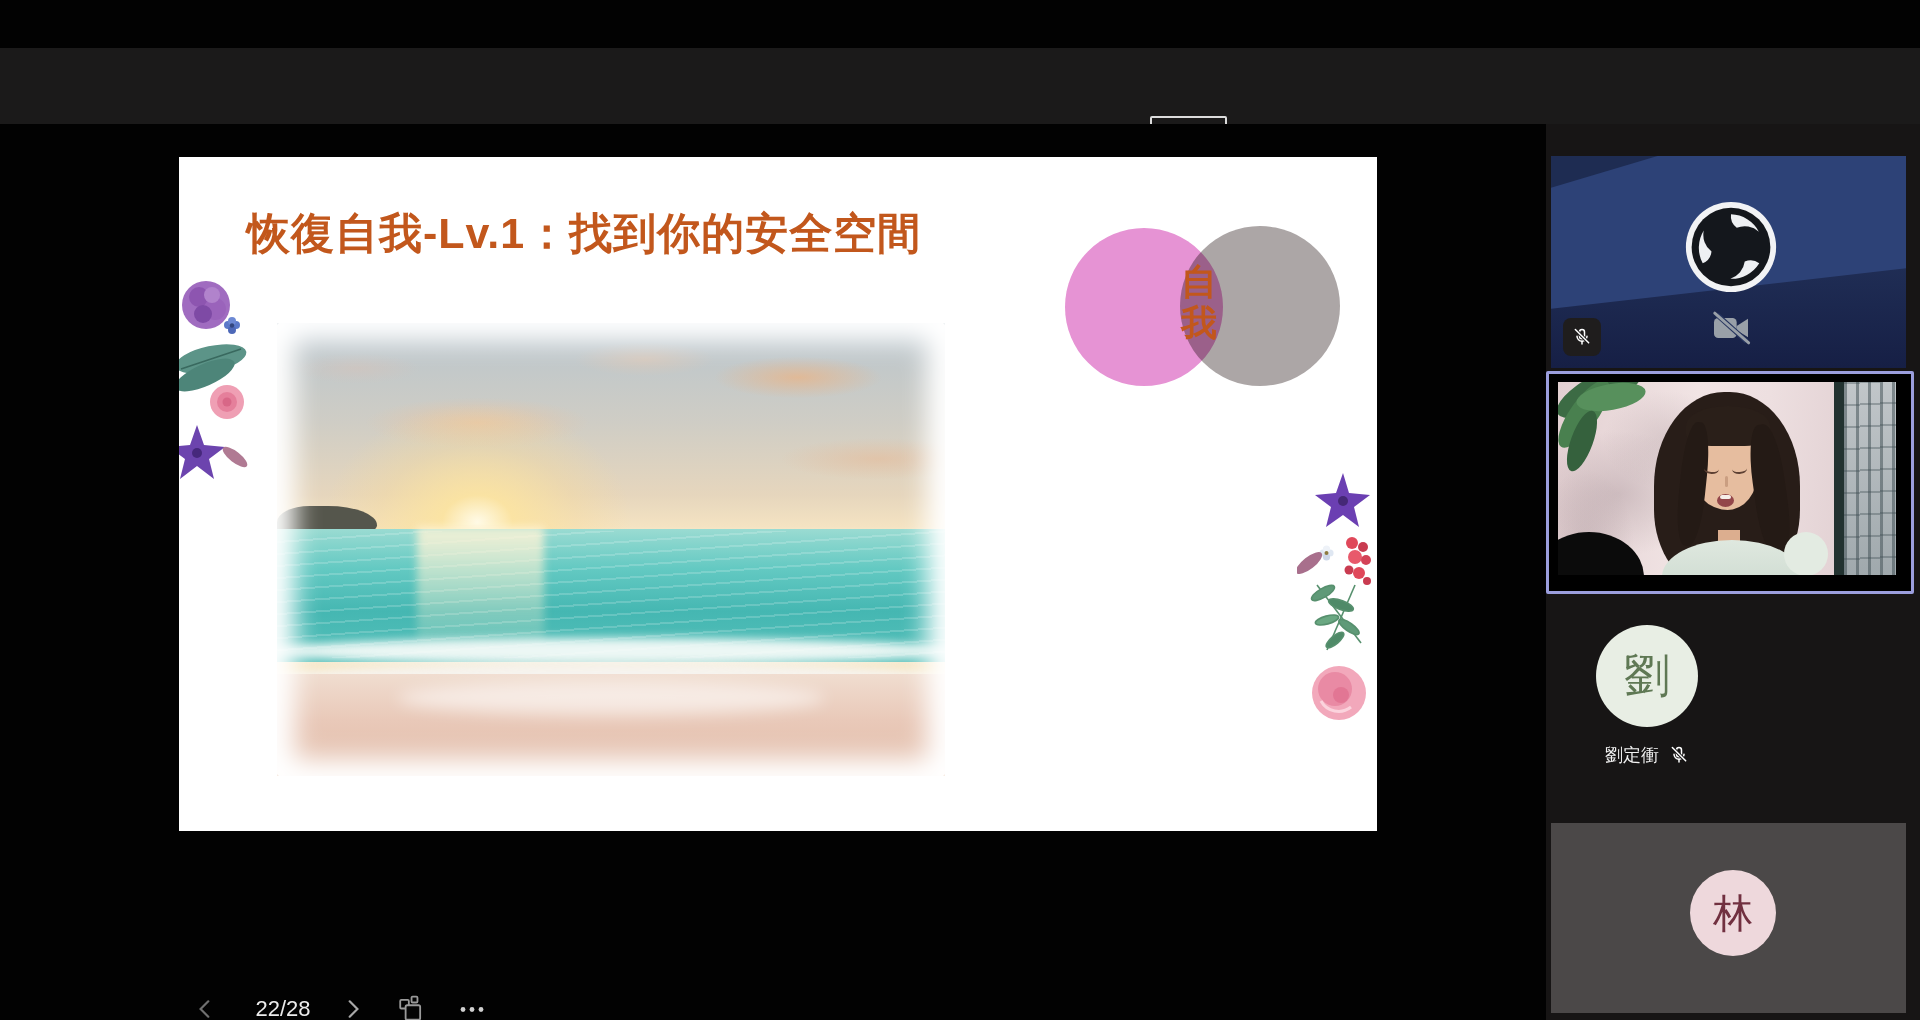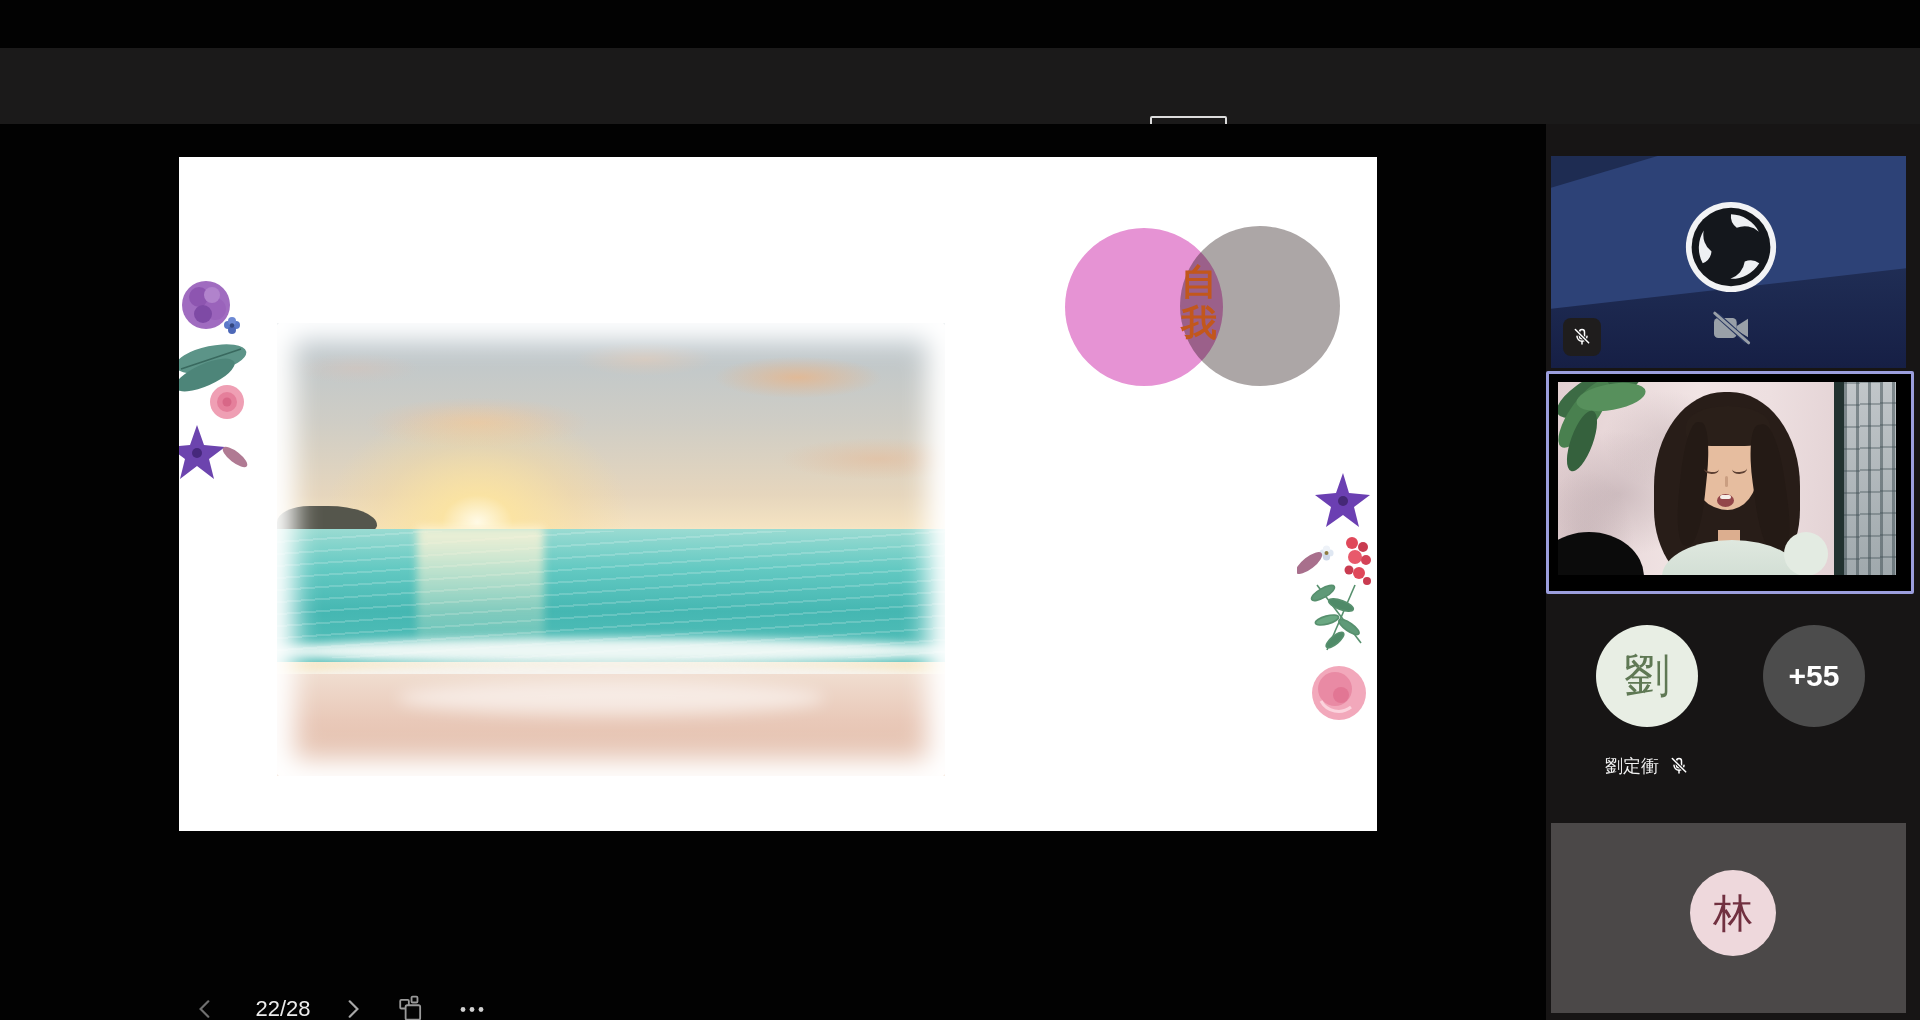--- a/index.html
+++ b/index.html
@@ -136,21 +136,21 @@
   #neck{position:absolute;left:160px;top:148px;width:22px;height:22px;background:#dcae8f;}
   #body-top{position:absolute;left:104px;top:158px;width:140px;height:46px;
       background:linear-gradient(180deg,#dfe8df,#cfdcd2);border-radius:50% 50% 0 0 / 80% 80% 0 0;}
   #shoulder-r{position:absolute;left:226px;top:150px;width:44px;height:44px;background:#e3ebe2;border-radius:50%;}
   #dark-corner{position:absolute;left:-24px;top:150px;width:110px;height:90px;background:#0b0b0b;border-radius:50% 50% 0 0;}
 
   .avatar{border-radius:50%;display:flex;align-items:center;justify-content:center;}
   #avatar-liu{left:50px;top:501px;width:102px;height:102px;background:#e8eee4;color:#5f7854;font-size:46px;}
   #avatar-more{left:217px;top:501px;width:102px;height:102px;background:#4c4c4c;color:#fff;font-size:30px;font-weight:700;}
   #liu-label{left:21px;top:618px;width:160px;height:26px;display:flex;align-items:center;justify-content:center;gap:10px;
-      color:#f2f2f2;font-size:18px;margin-top:11px;--gap:#171515;}
+      color:#f2f2f2;font-size:18px;--gap:#171515;}
   #tile-lin{left:5px;top:699px;width:355px;height:190px;background:#4b4848;}
   #avatar-lin{left:139px;top:47px;width:86px;height:86px;background:#eed8dc;color:#713040;font-size:40px;}
 </style>
 </head>
 <body>
 
 <svg width="0" height="0" style="position:absolute">
   <defs>
     <symbol id="ic-mic-off" viewBox="0 0 24 24" fill="none" stroke="currentColor" stroke-width="1.8" stroke-linecap="round">
       <rect x="9" y="3" width="6" height="11" rx="3"></rect>
@@ -257,20 +257,21 @@
       <div id="leave-chevron">
         <svg width="20" height="20" viewBox="0 0 22 22" fill="none" stroke="#fff" stroke-width="2.2" stroke-linecap="round">
           <polyline points="5,8 11,14 17,8"></polyline>
         </svg>
       </div>
     </div>
   </div>
 
   <div id="stage" class="abs">
     <div id="slide" class="abs">
+      <div id="slide-title" class="abs">恢復自我-Lv.1：找到你的安全空間</div>
 
       <div id="beach" class="abs">
         <div id="beach-sky" class="beach-layer"></div>
         <div id="beach-clouds" class="beach-layer"></div>
         <div id="beach-sun" class="beach-layer"></div>
         <div id="beach-land"></div>
         <div id="beach-sea"></div>
         <div id="beach-sea-streaks"></div>
         <div id="beach-reflection"></div>
         <div id="beach-foam1"></div>
@@ -434,23 +435,20 @@
         <div id="neck"></div>
         <div id="body-top"></div>
         <div id="shoulder-r"></div>
         <div id="dark-corner"></div>
       </div>
     </div>
 
     <div id="avatar-liu" class="abs avatar">
       <span>劉</span>
     </div>
-    <div id="avatar-more" class="abs avatar">
-      <span>+55</span>
-    </div>
     <div id="liu-label" class="abs">
       <span>劉定衝</span>
       <svg width="20" height="20" viewBox="0 0 24 24" style="color:#fff">
           <use href="#ic-mic-off"></use>
         </svg>
     </div>
 
     <div id="tile-lin" class="abs tile">
       <div id="avatar-lin" class="abs avatar">
         <span>林</span>

